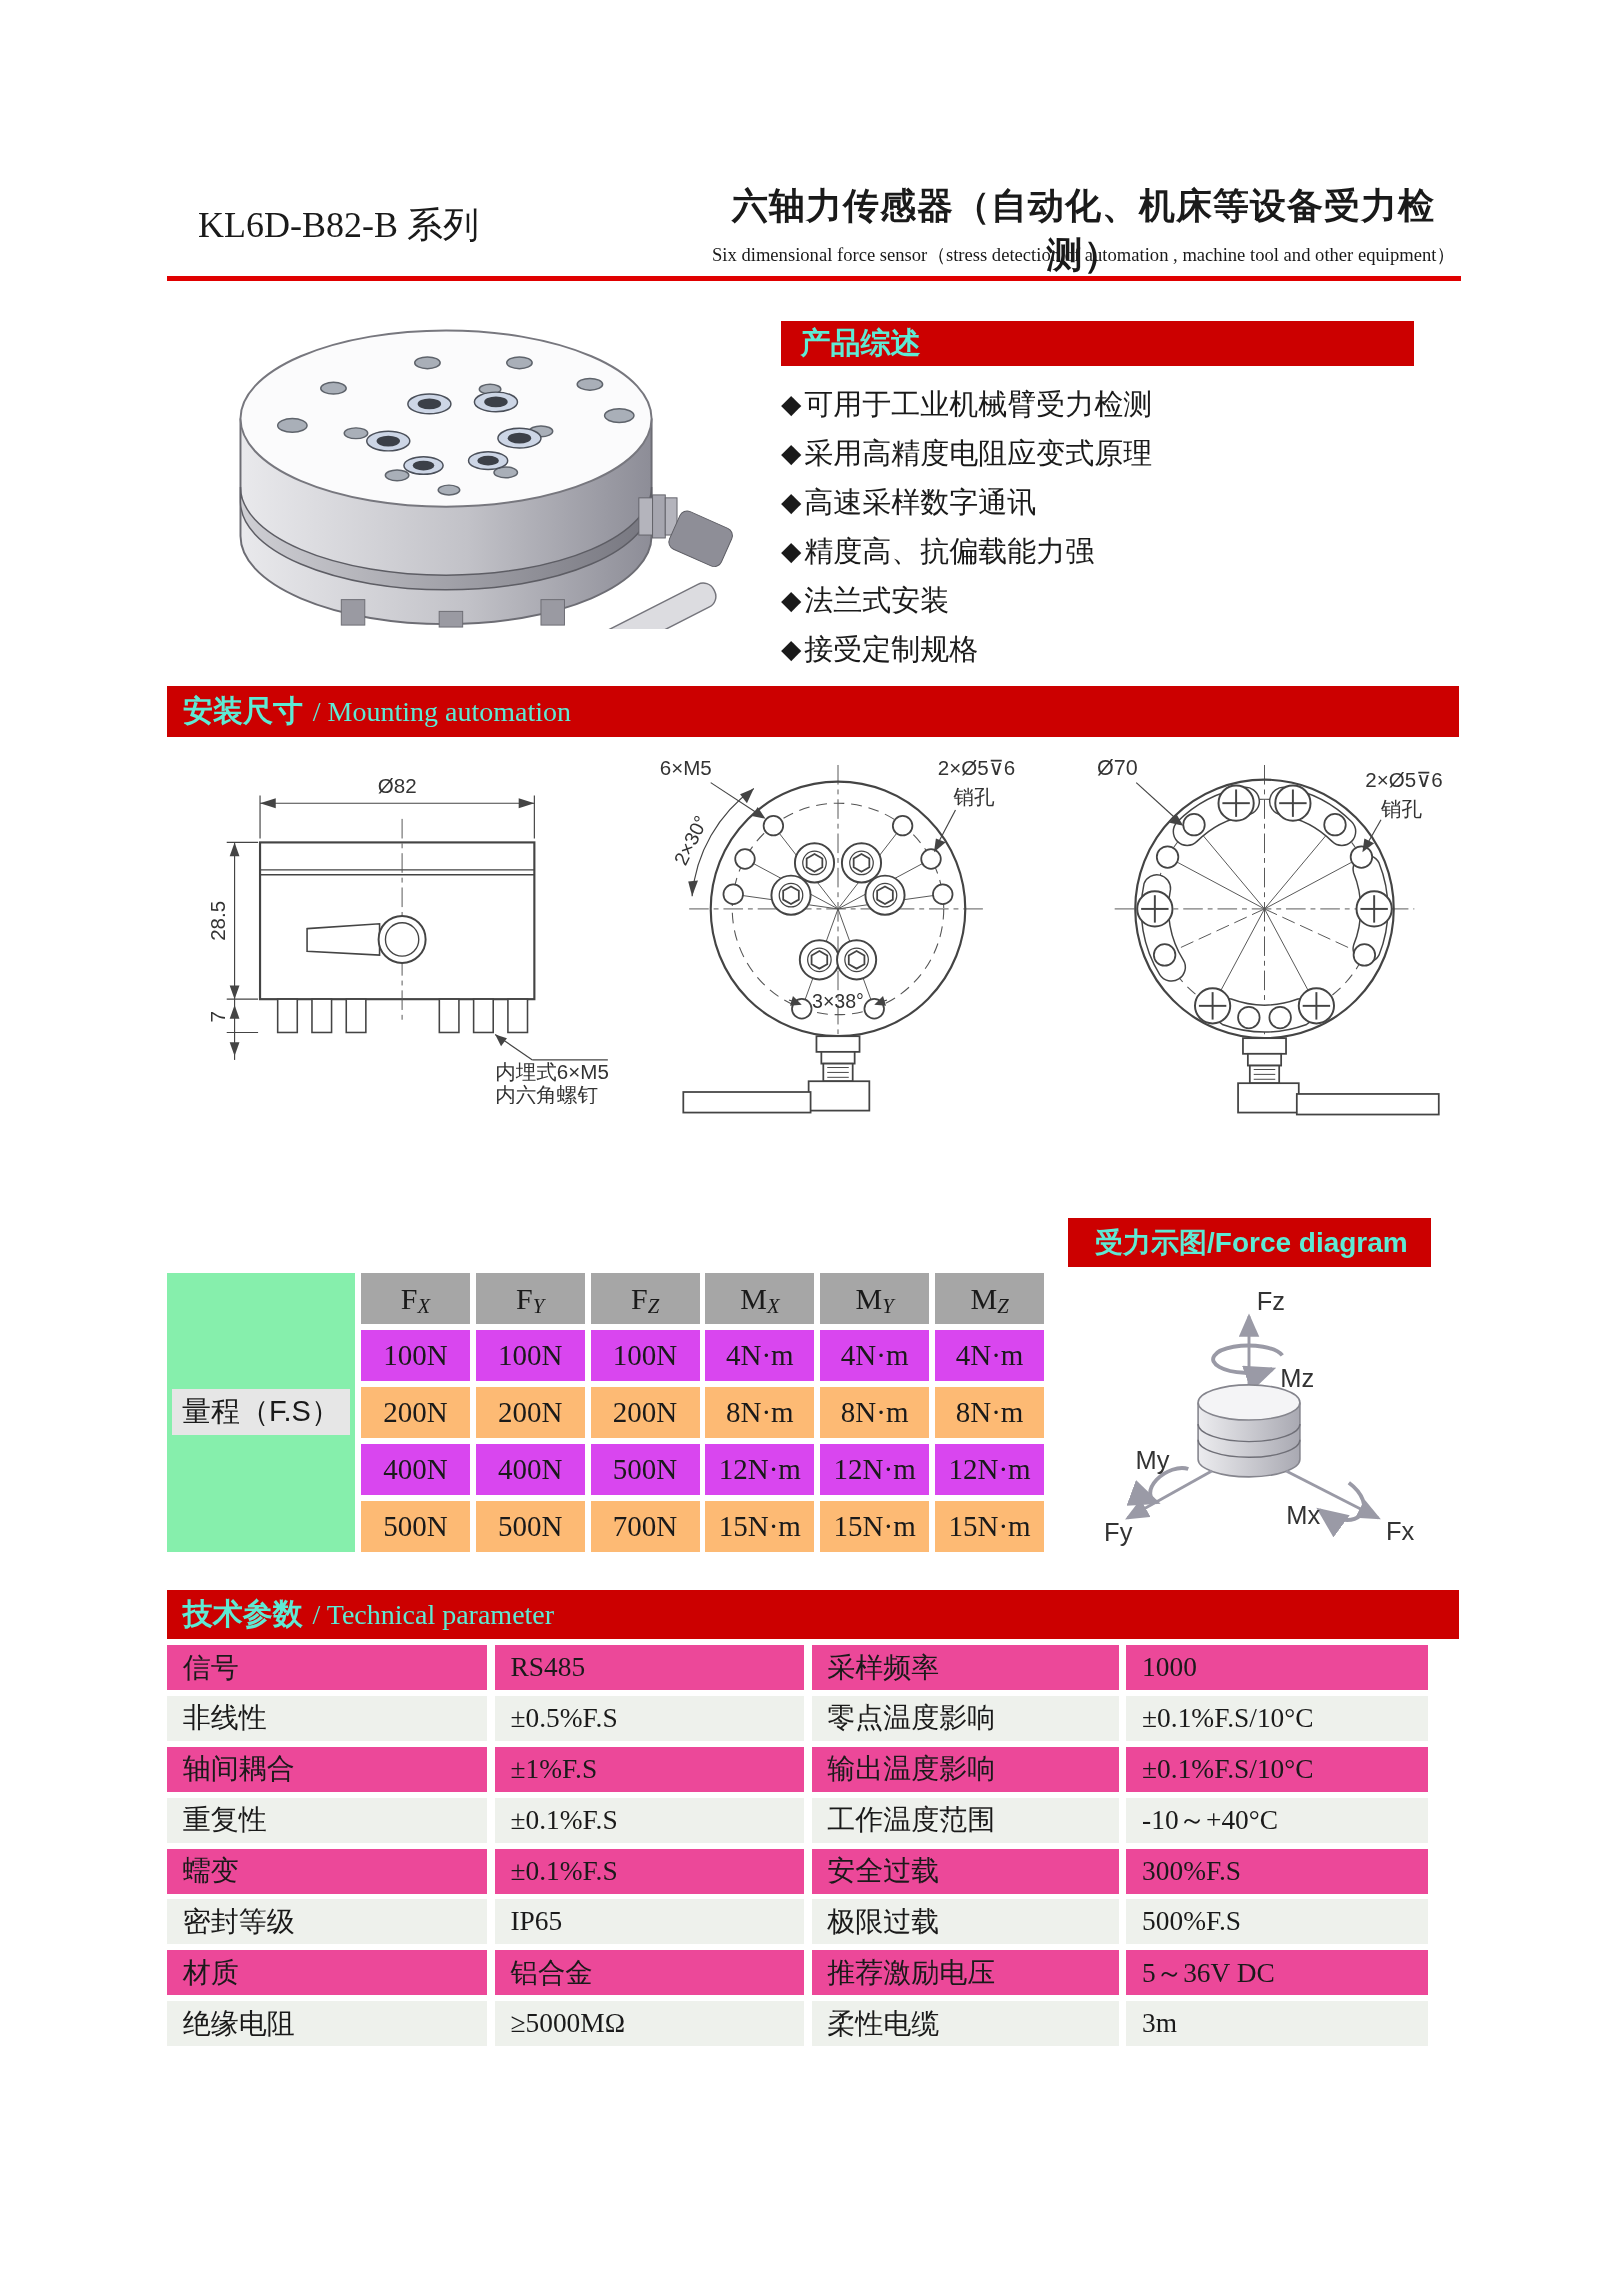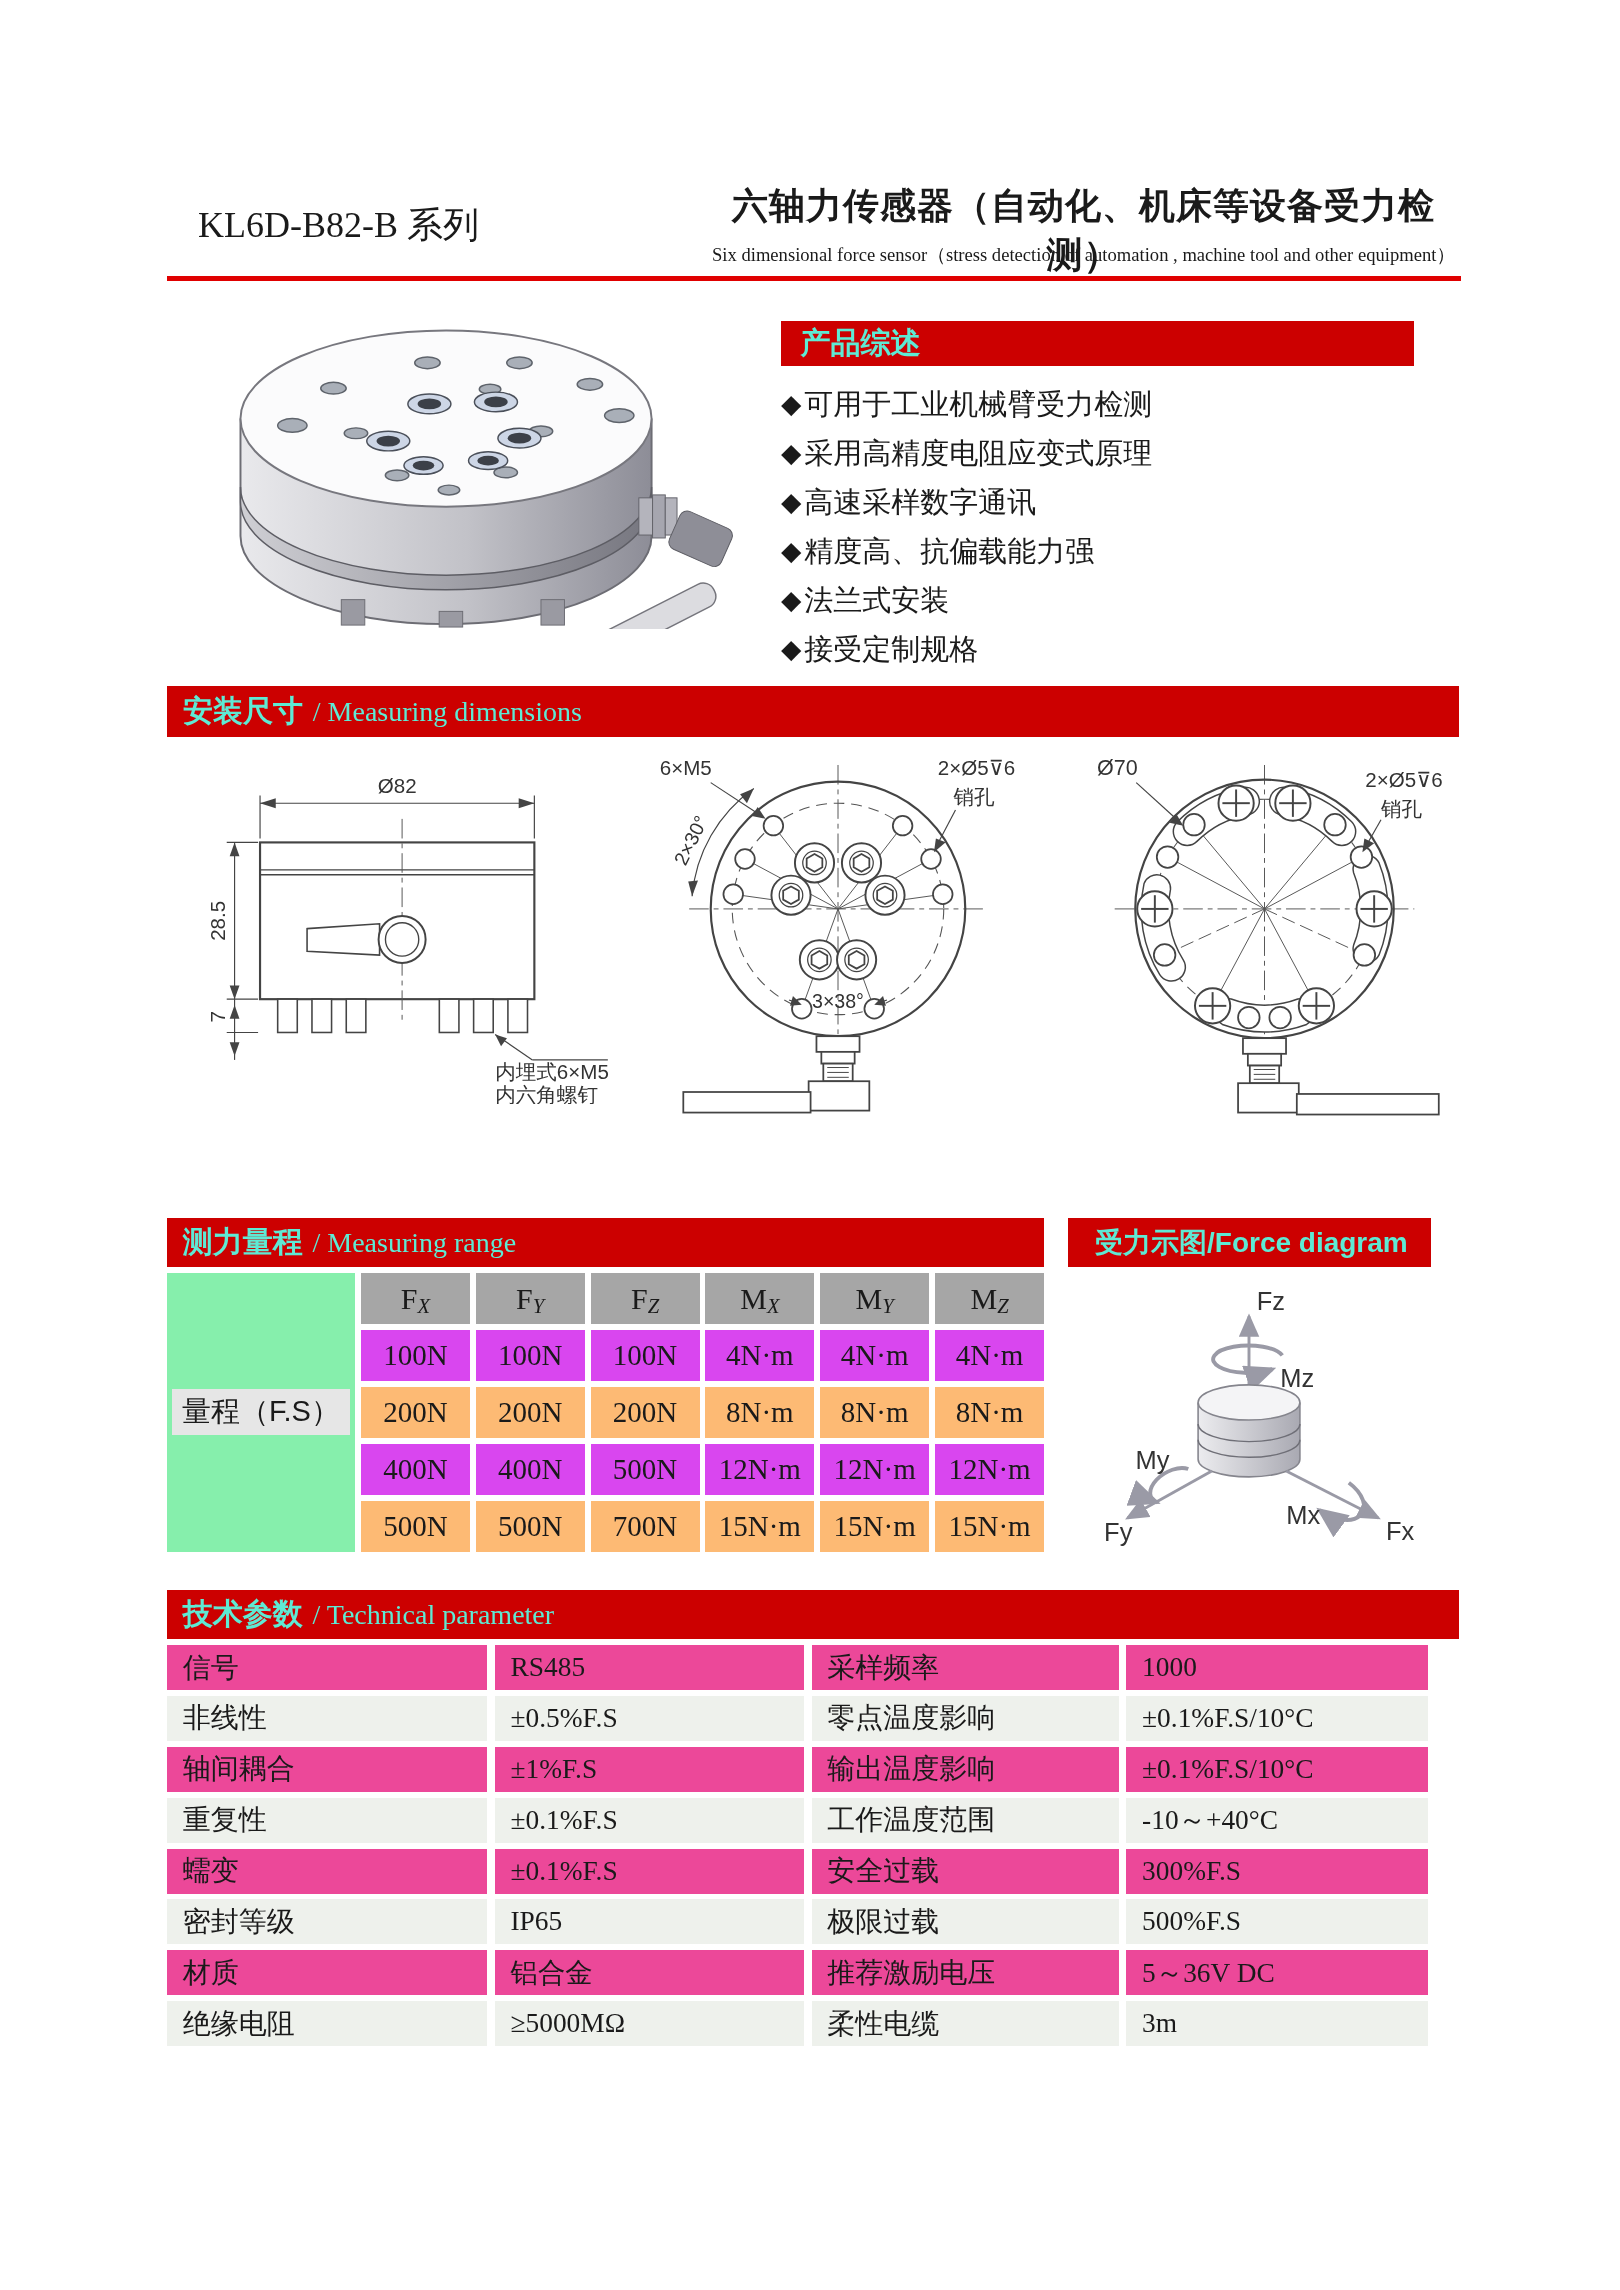--- a/index.html
+++ b/index.html
@@ -171,21 +171,21 @@
         <span>法兰式安装</span>
       </li>
     <li>
         <span class="marker">◆</span>
         <span>接受定制规格</span>
       </li>
   </ul>
 
   <div class="abs red-bar mount-bar">
     <span class="bar-zh">安装尺寸</span>
-    <span class="bar-en">/ Measuring dimensions</span>
+    <span class="bar-en">/ Mounting automation</span>
   </div>
 
   <svg class="abs drawing" style="left:201px; top:766px;" width="412" height="338" viewBox="0 0 420 345">
     <g stroke="#444" stroke-width="1.2" fill="none">
       <line x1="60" y1="74" x2="60" y2="30"></line>
         <line x1="340" y1="74" x2="340" y2="30"></line>
       <line x1="60" y1="38" x2="340" y2="38"></line>
     </g>
     <polygon points="60,38 76,33 76,43" fill="#444"></polygon>
       <polygon points="340,38 324,33 324,43" fill="#444"></polygon>
@@ -388,24 +388,20 @@
         <rect x="198" y="343" width="34" height="12"></rect>
         <rect x="200" y="355" width="30" height="18"></rect>
       <rect x="188" y="373" width="62" height="30"></rect>
       <rect x="248" y="384" width="145" height="21"></rect>
     </g>
     <line x1="204" y1="359" x2="226" y2="359" stroke="#444"></line>
       <line x1="204" y1="364" x2="226" y2="364" stroke="#444"></line>
       <line x1="204" y1="369" x2="226" y2="369" stroke="#444"></line>
   </svg>
 
-  <div class="abs red-bar meas-bar">
-    <span class="bar-zh">测力量程</span>
-    <span class="bar-en">/ Measuring range</span>
-  </div>
 
   <div class="abs red-bar force-bar">受力示图/Force diagram</div>
 
   <div class="abs m-table">
     <div class="m-label">
         <span>量程（F.S）</span>
       </div>
     <div class="m-h">
         <span>F</span>
         <span class="ms">X</span>

